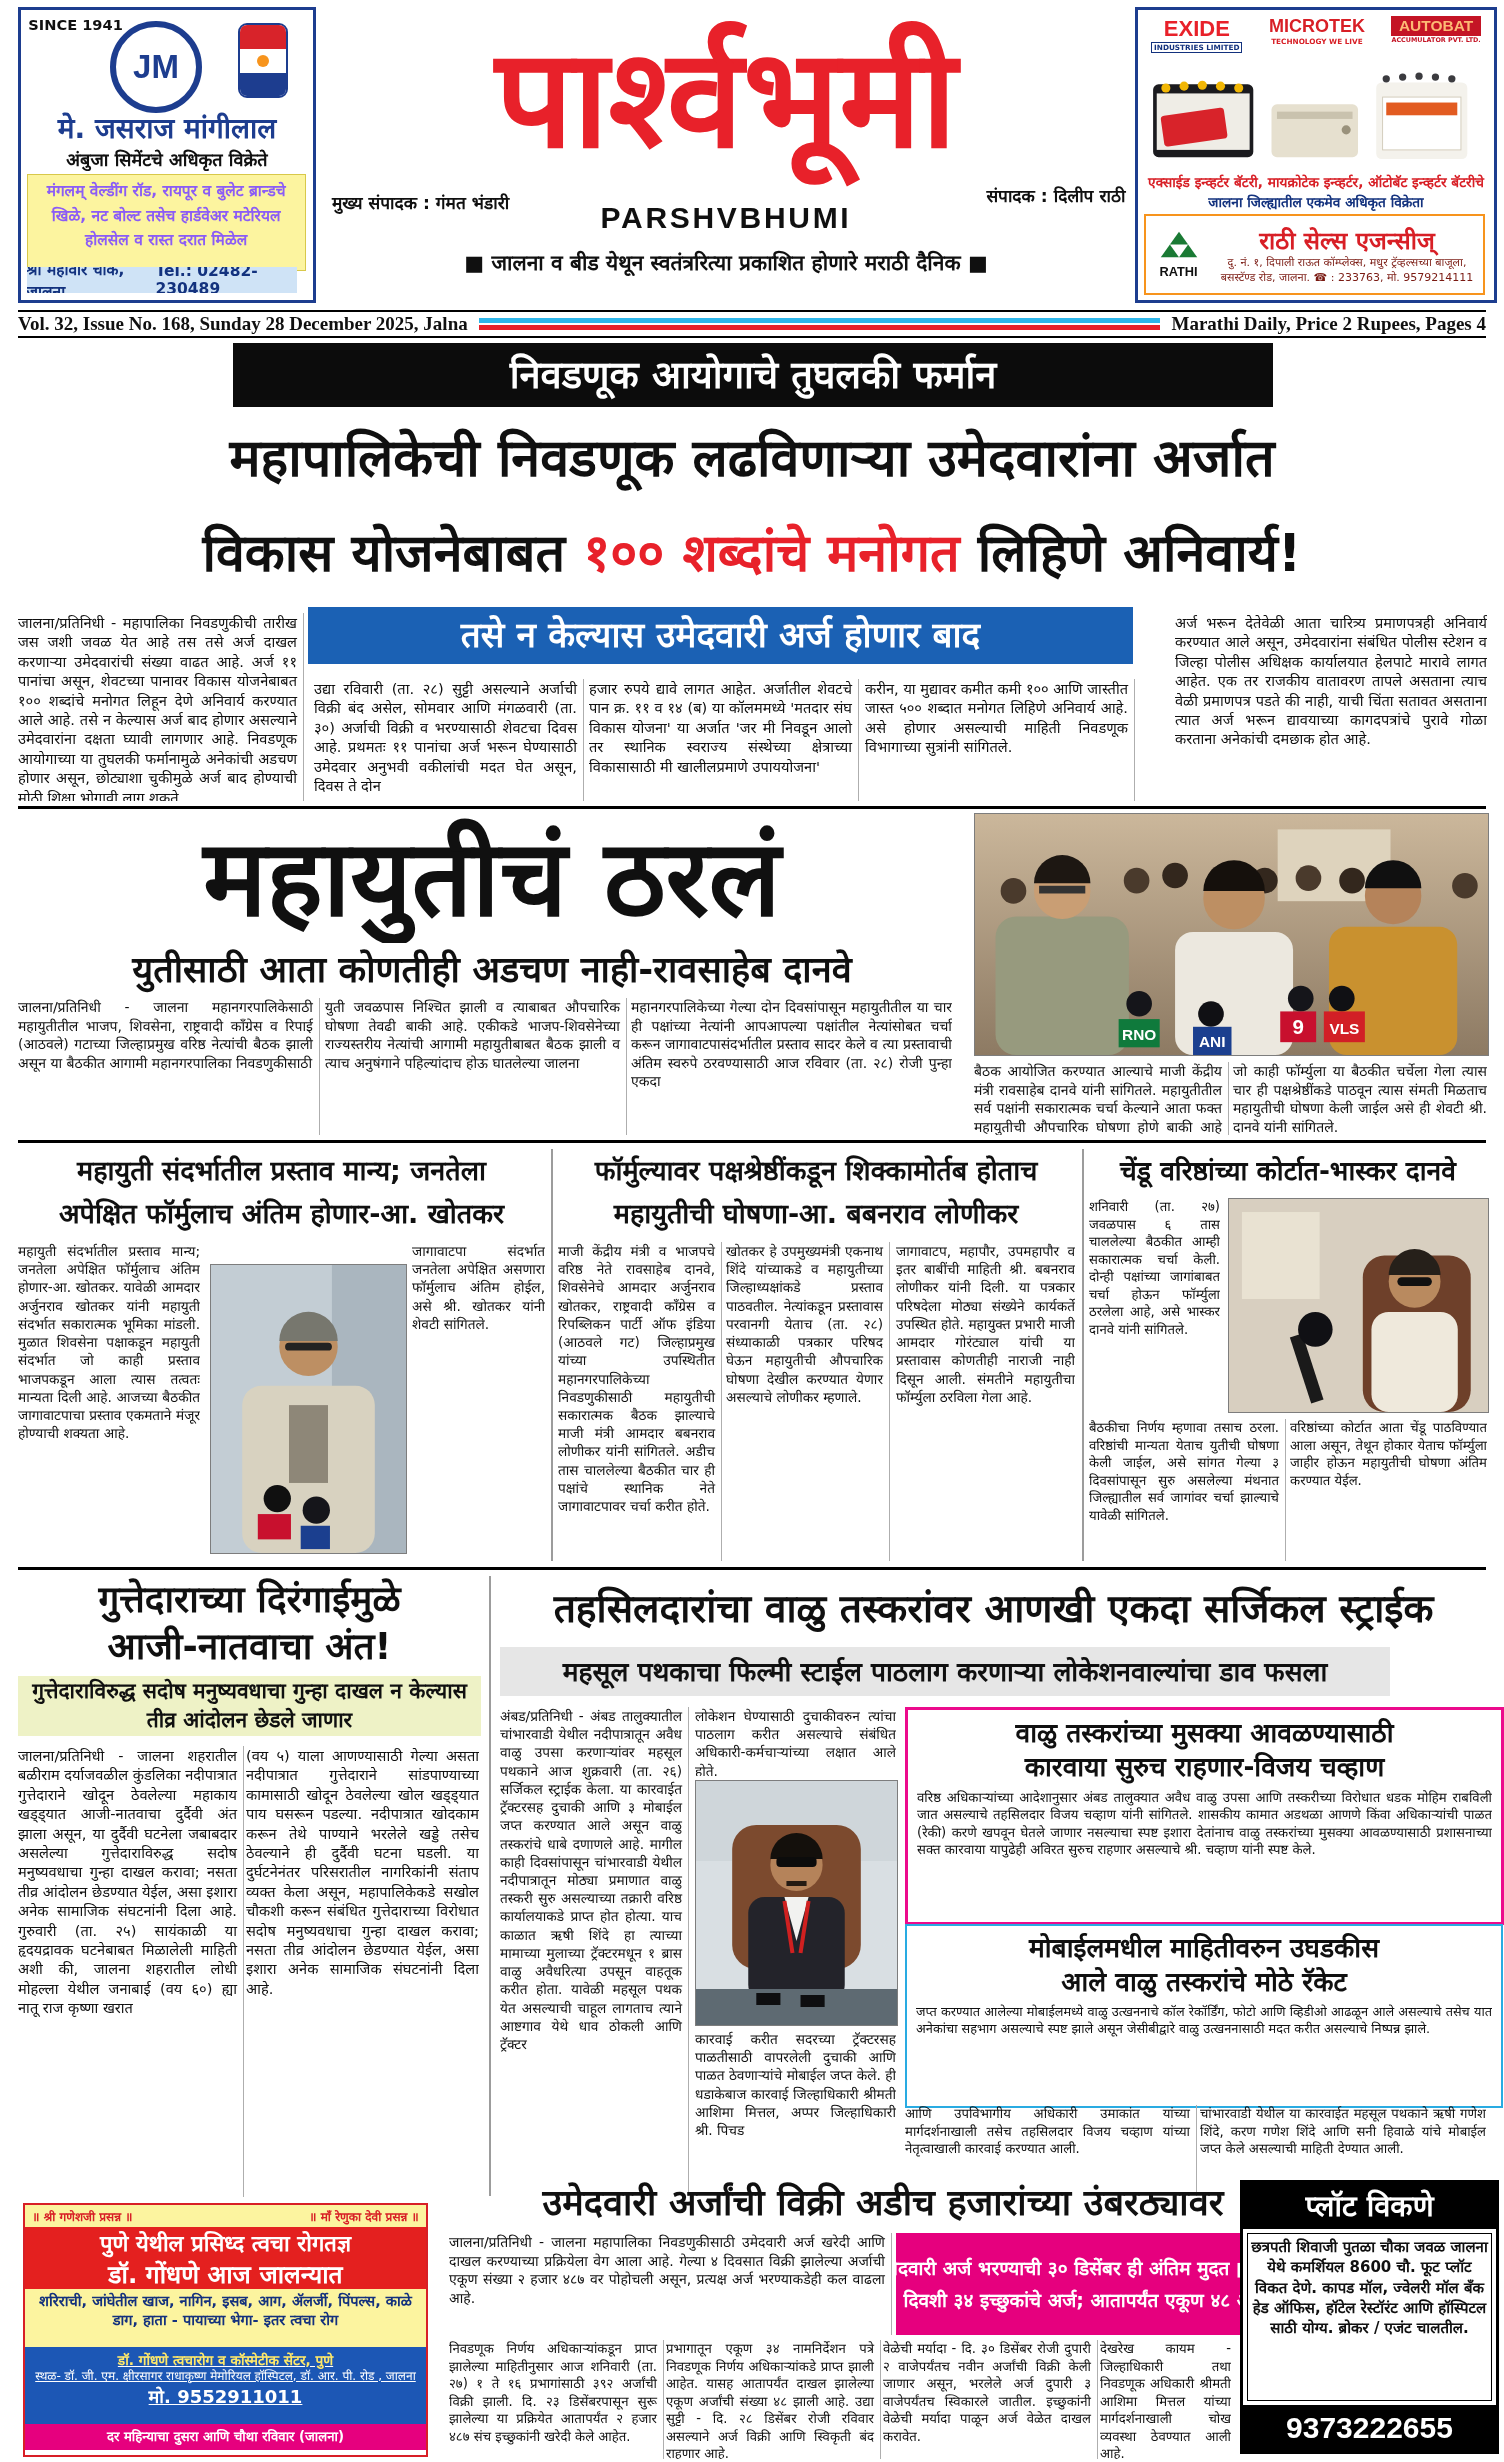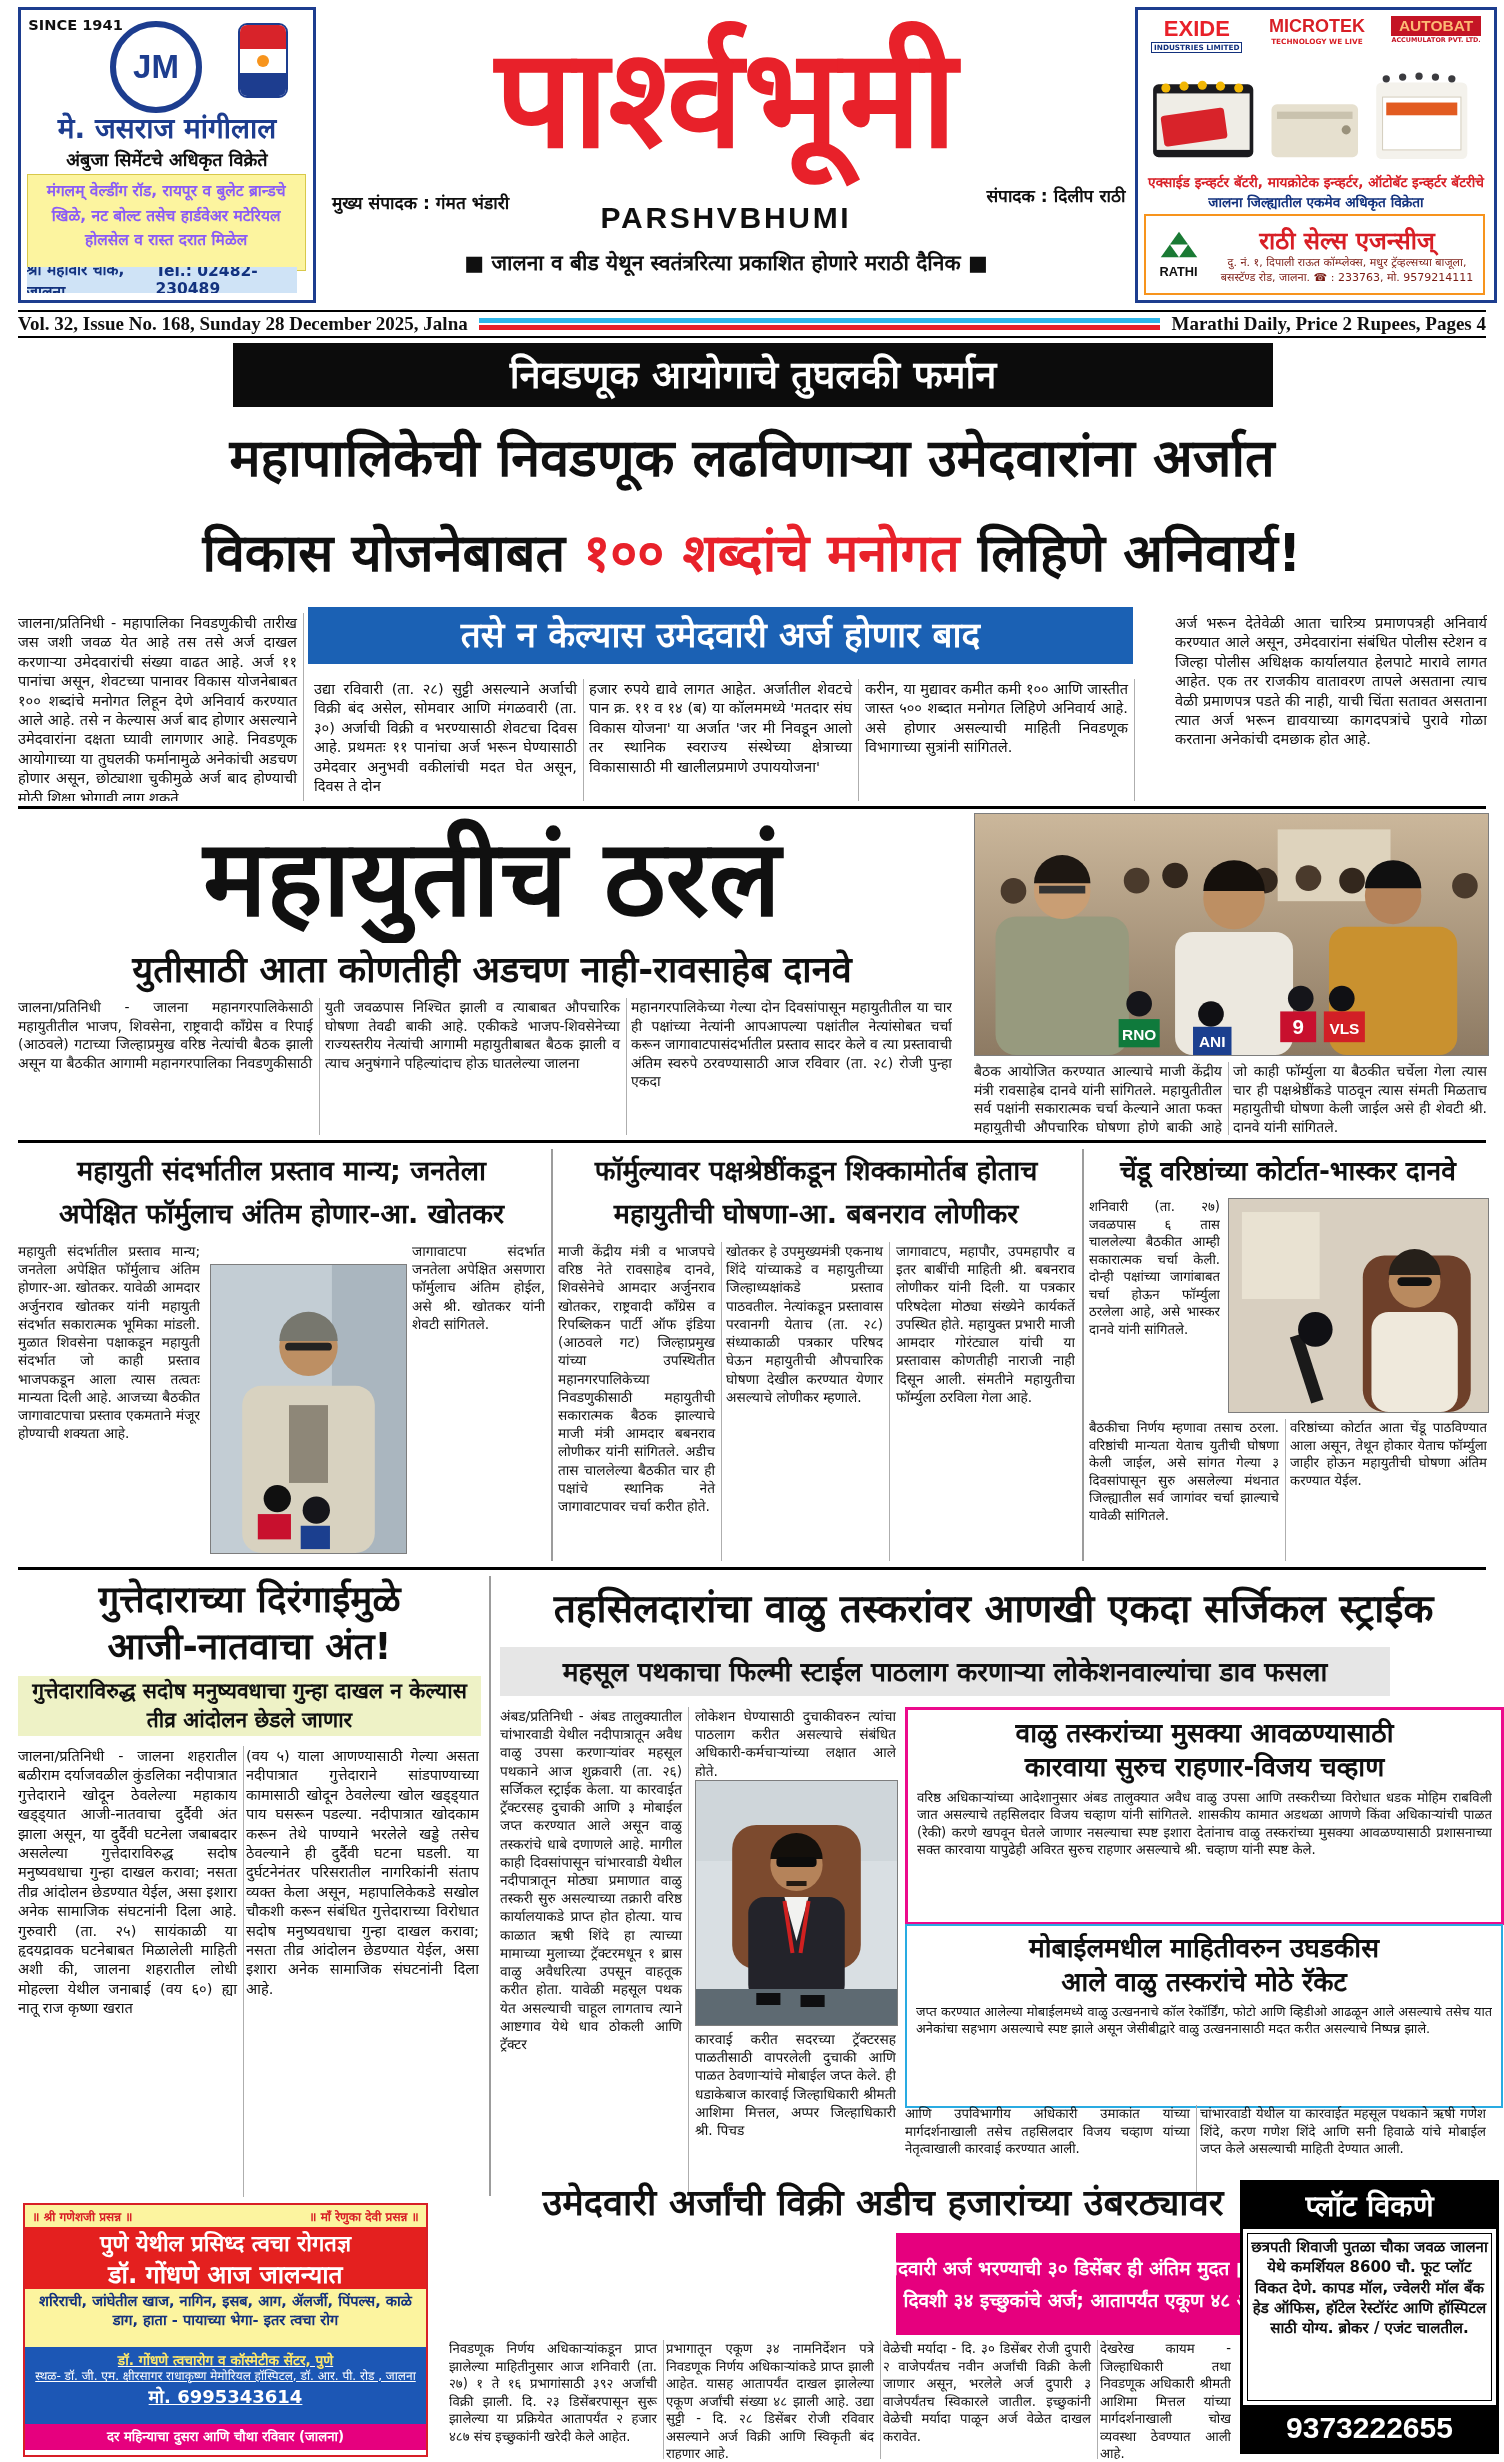--- a/index.html
+++ b/index.html
@@ -304,26 +304,27 @@
       <span class="bold" style="font-size:12px;color:#d81f26;">॥ माँ रेणुका देवी प्रसन्न ॥</span>
     </div>
     <div style="height:62px;background:#e4201f;color:#ffffff;display:flex;flex-direction:column;align-items:center;justify-content:center;">
       <div class="bold nowrap" style="font-size:22px;">पुणे येथील प्रसिध्द त्वचा रोगतज्ञ</div>
       <div class="bold nowrap" style="font-size:24.6px;">डॉ. गोंधणे आज जालन्यात</div>
     </div>
     <div class="center bold" style="height:58px;background:#fcf49f;color:#14317d;font-size:14.6px;line-height:1.35;padding:1.8px 7.3px;box-sizing:border-box;overflow:hidden;">शरिराची, जांघेतील खाज, नागिन, इसब, आग, ॲलर्जी, पिंपल्स, काळे डाग, हाता - पायाच्या भेगा- इतर त्वचा रोग</div>
     <div class="center" style="height:77px;background:#1c57b5;color:#ffffff;padding:2.7px 5.5px;box-sizing:border-box;overflow:hidden;text-decoration:underline;">
       <div class="bold nowrap" style="font-size:13.7px;color:#ffe96a;">डॉ. गोंधणे त्वचारोग व कॉस्मेटीक सेंटर, पुणे</div>
       <div style="font-size:12px;line-height:1.3;">स्थळ- डॉ. जी. एम. क्षीरसागर राधाकृष्ण मेमोरियल हॉस्पिटल, डॉ. आर. पी. रोड , जालना</div>
-      <div class="bold" style="font-size:18px;">मो. 6995343614</div>
+      <div class="bold" style="font-size:18px;">मो. 9552911011</div>
     </div>
     <div class="magenta center bold nowrap clip" style="height:25.5px;line-height:25.5px;font-size:13.2px;">दर महिन्याचा दुसरा आणि चौथा रविवार (जालना)</div>
   </div>
 
   <div class="abs center bold nowrap clip" style="left:449px;top:2178px;width:868px;height:49px;line-height:49px;font-size:36px;">उमेदवारी अर्जांची विक्री अडीच हजारांच्या उंबरठ्यावर</div>
+  <div class="abs body-text colr" style="left:449px;top:2233px;width:436px;height:102px;font-size:14px;">जालना/प्रतिनिधी - जालना महापालिका निवडणुकीसाठी उमेदवारी अर्ज खरेदी आणि दाखल करण्याच्या प्रक्रियेला वेग आला आहे. गेल्या ४ दिवसात विक्री झालेल्या अर्जाची एकूण संख्या २ हजार ४८७ वर पोहोचली असून, प्रत्यक्ष अर्ज भरण्याकडेही कल वाढला आहे.</div>
   <div class="abs magenta" style="left:896px;top:2233px;width:427px;height:102px;display:flex;flex-direction:column;align-items:center;justify-content:center;gap:5.5px;overflow:hidden;">
     <div class="bold nowrap" style="font-size:19px;">उमेदवारी अर्ज भरण्याची ३० डिसेंबर ही अंतिम मुदत ■ आज एकाच</div>
     <div class="bold nowrap" style="font-size:19px;">दिवशी ३४ इच्छुकांचे अर्ज; आतापर्यंत एकूण ४८ अर्ज दाखल</div>
   </div>
   <div class="abs body-text colr" style="left:449px;top:2340px;width:208px;height:119px;font-size:13.2px;">निवडणूक निर्णय अधिकाऱ्यांकडून प्राप्त झालेल्या माहितीनुसार आज शनिवारी (ता. २७) १ ते १६ प्रभागांसाठी ३९२ अर्जांची विक्री झाली. दि. २३ डिसेंबरपासून सुरू झालेल्या या प्रक्रियेत आतापर्यंत २ हजार ४८७ संच इच्छुकांनी खरेदी केले आहेत.</div>
   <div class="abs body-text colr" style="left:666px;top:2340px;width:208px;height:119px;font-size:13.2px;">प्रभागातून एकूण ३४ नामनिर्देशन पत्रे निवडणूक निर्णय अधिकाऱ्यांकडे प्राप्त झाली आहेत. यासह आतापर्यंत दाखल झालेल्या एकूण अर्जांची संख्या ४८ झाली आहे. उद्या सुट्टी - दि. २८ डिसेंबर रोजी रविवार असल्याने अर्ज विक्री आणि स्विकृती बंद राहणार आहे.</div>
   <div class="abs body-text colr" style="left:883px;top:2340px;width:208px;height:119px;font-size:13.2px;">वेळेची मर्यादा - दि. ३० डिसेंबर रोजी दुपारी २ वाजेपर्यंतच नवीन अर्जांची विक्री केली जाणार असून, भरलेले अर्ज दुपारी ३ वाजेपर्यंतच स्विकारले जातील. इच्छुकांनी वेळेची मर्यादा पाळून अर्ज वेळेत दाखल करावेत.</div>
   <div class="abs body-text" style="left:1100px;top:2340px;width:131px;height:119px;font-size:13.2px;">देखरेख कायम - जिल्हाधिकारी तथा निवडणूक अधिकारी श्रीमती आशिमा मित्तल यांच्या मार्गदर्शनाखाली चोख व्यवस्था ठेवण्यात आली आहे.</div>
 
   <div class="abs" style="left:1240px;top:2180px;width:259px;height:274px;border:3.6px solid #000;box-sizing:border-box;display:flex;flex-direction:column;background:#fff;overflow:hidden;">

